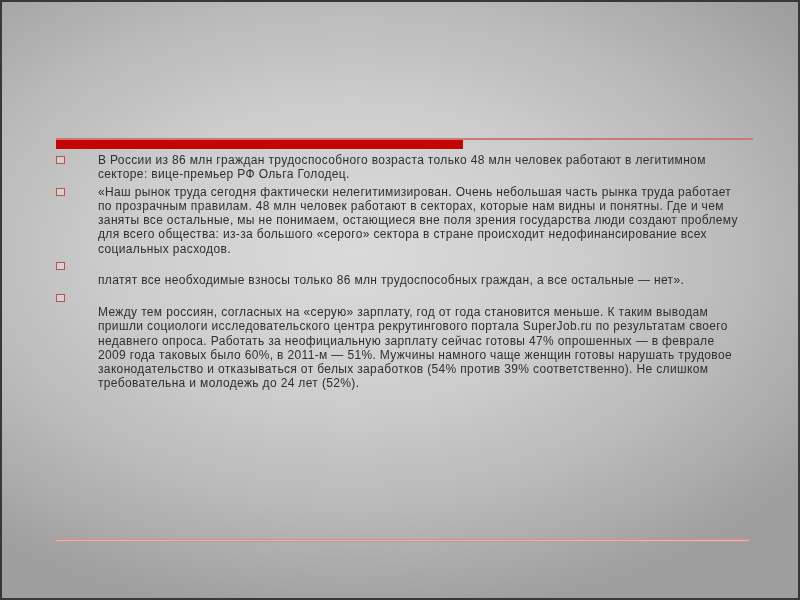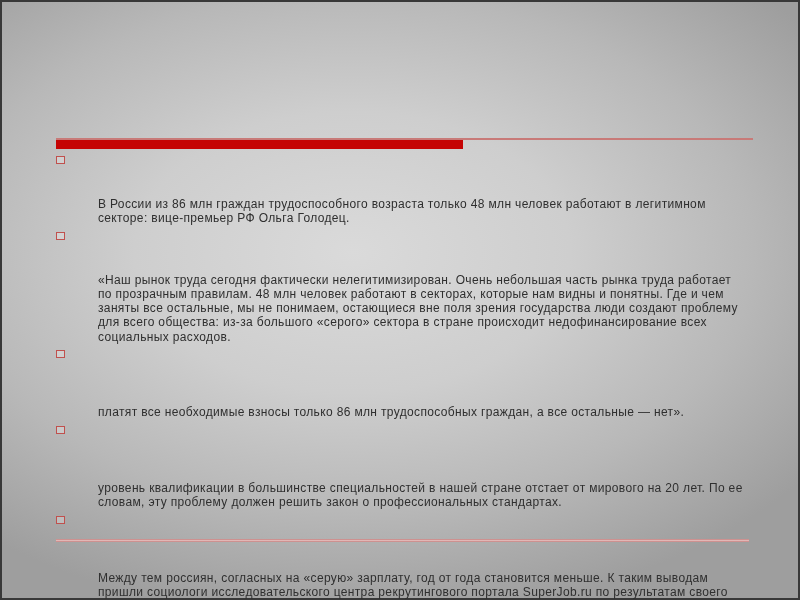--- a/index.html
+++ b/index.html
@@ -48,21 +48,20 @@
     background: rgba(255,255,255,0.25);
   }
   .bullet-text {
     flex: 0 0 648px;
     max-width: 648px;
     font-size: 12px;
     line-height: 14.3px;
     letter-spacing: 0.35px;
     color: var(--text-color, #2f2f2f);
     white-space: pre-wrap;
-    margin-top: 44px;
   }
   .bottom-divider {
     position: absolute;
     left: 54px; top: 537px;
     width: 693px; height: 3px;
     background: linear-gradient(180deg, #c37e7d 0%, #e2b7b6 50%, #c37e7d 100%);
   }
 </style>
 </head>
 <body>
@@ -89,27 +88,20 @@
     </div>
 
     <div class="bullet-item">
       <span class="bullet-marker">
           <span class="sq"></span>
         </span>
       <div class="bullet-text">
 платят все необходимые взносы только 86 млн трудоспособных граждан, а все остальные — нет».</div>
     </div>
 
-    <div class="bullet-item">
-      <span class="bullet-marker">
-          <span class="sq"></span>
-        </span>
-      <div class="bullet-text">
-уровень квалификации в большинстве специальностей в нашей стране отстает от мирового на 20 лет. По ее словам, эту проблему должен решить закон о профессиональных стандартах.</div>
-    </div>
 
     <div class="bullet-item">
       <span class="bullet-marker">
           <span class="sq"></span>
         </span>
       <div class="bullet-text">
 Между тем россиян, согласных на «серую» зарплату, год от года становится меньше. К таким выводам пришли социологи исследовательского центра рекрутингового портала SuperJob.ru по результатам своего недавнего опроса. Работать за неофициальную зарплату сейчас готовы 47% опрошенных — в феврале 2009 года таковых было 60%, в 2011-м — 51%. Мужчины намного чаще женщин готовы нарушать трудовое законодательство и отказываться от белых заработков (54% против 39% соответственно). Не слишком требовательна и молодежь до 24 лет (52%).</div>
     </div>
 
   </div>

